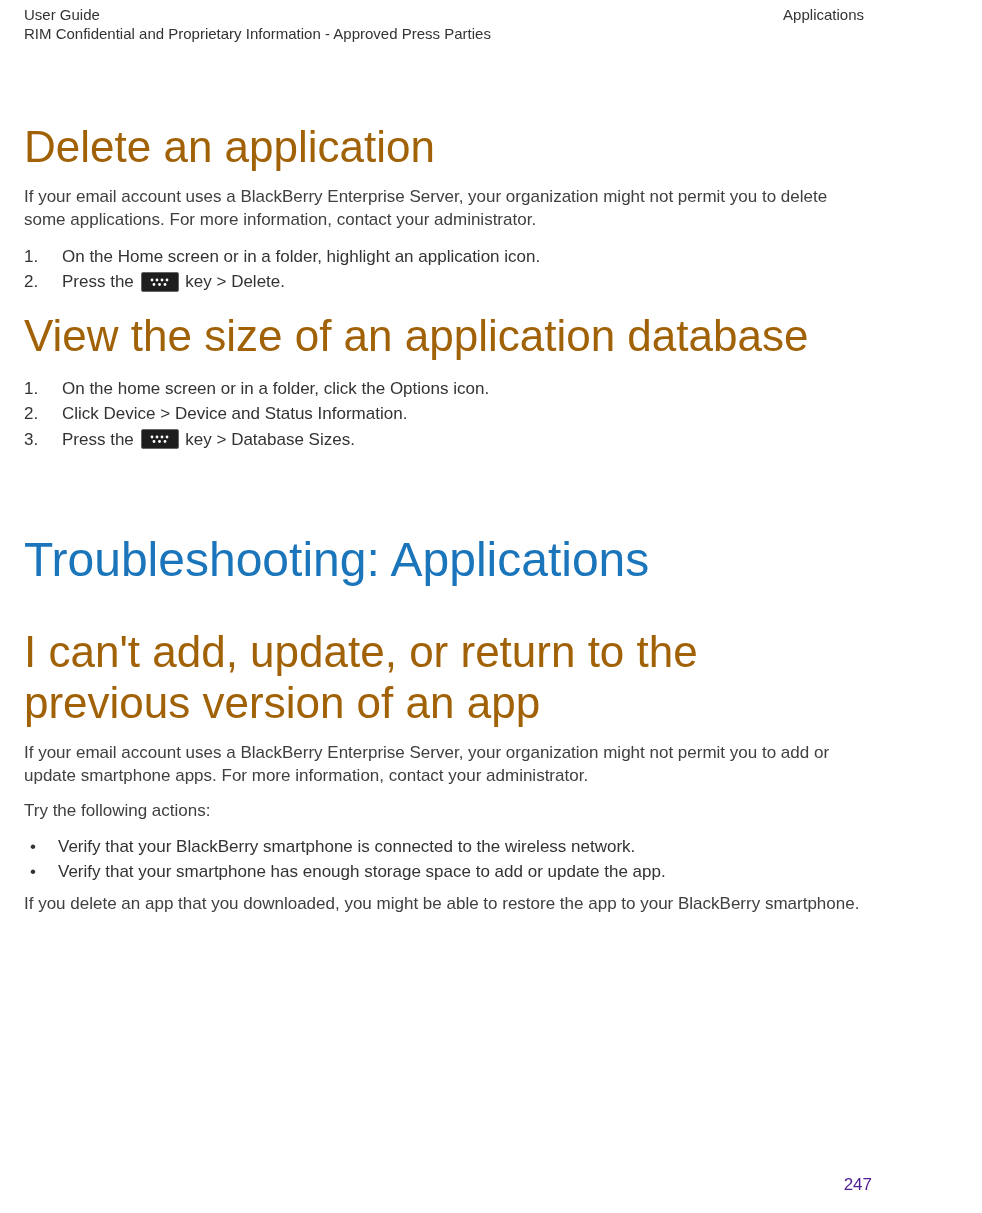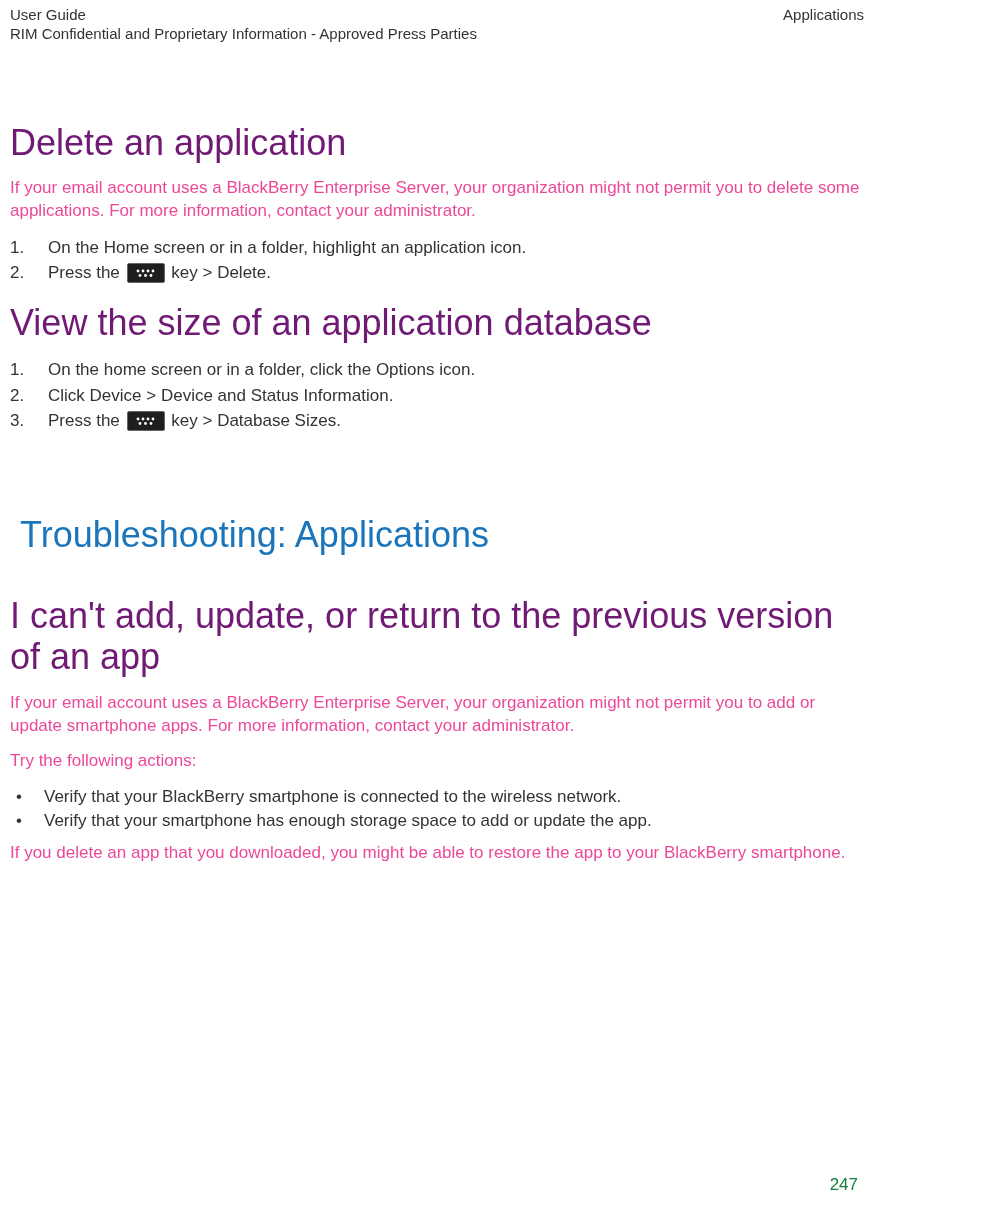--- a/index.html
+++ b/index.html
@@ -6,60 +6,60 @@
     margin: 0;
     padding: 0;
     background: #fff;
     width: 982px;
     font-family: "Segoe UI", "Helvetica Neue", Arial, sans-serif;
     color: #333;
   }
   .page {
     position: relative;
     box-sizing: border-box;
-    padding: 6px 10px 40px 10px;
+    padding: 6px 10px 40px 24px;
     width: 874px;
     min-height: 1213px;
   }
   .hdr {
     display: flex;
     justify-content: space-between;
     font-size: 15px;
     line-height: 1.25;
     color: #333;
   }
   .hdr .left { }
   .hdr .right { text-align: center; }
 
   h2.sec {
     font-weight: 400;
-    font-size: 36px;
-    color: #701a75;
+    font-size: 44px;
+    color: #a16207;
     margin: 0;
     margin-top: 78px;
     margin-bottom: 14px;
     line-height: 1.15;
   }
   h2.sec.tight { margin-top: 16px; }
 
   h1.chap {
     font-weight: 400;
-    font-size: 36px;
+    font-size: 48px;
     color: #1a75bb;
-    margin: 10px;
+    margin: 0;
     margin-top: 80px;
     margin-bottom: 40px;
     line-height: 1.15;
   }
 
   p.body {
     font-size: 17px;
     line-height: 1.35;
     margin: 0 0 12px 0;
-    color: #ec4899;
+    color: #404040;
   }
   .bold { font-weight: 400; }
 
   ol.steps {
     list-style: none;
     padding: 0;
     margin: 0 0 8px 0;
     counter-reset: step;
   }
   ol.steps > li {
@@ -99,24 +99,24 @@
     display: inline-block;
     vertical-align: middle;
     position: relative;
     top: -1px;
     margin: 0 2px;
   }
   .key-icon svg { display: block; }
 
   .page-number {
     position: absolute;
-    right: 16px;
+    right: 2px;
     bottom: 18px;
     font-size: 17px;
-    color: #15803d;
+    color: #4c1d95;
   }
 </style>
 </head>
 <body>
 
 <div class="page">
 
   <div class="hdr">
     <div class="left">
       <div>User Guide</div>

